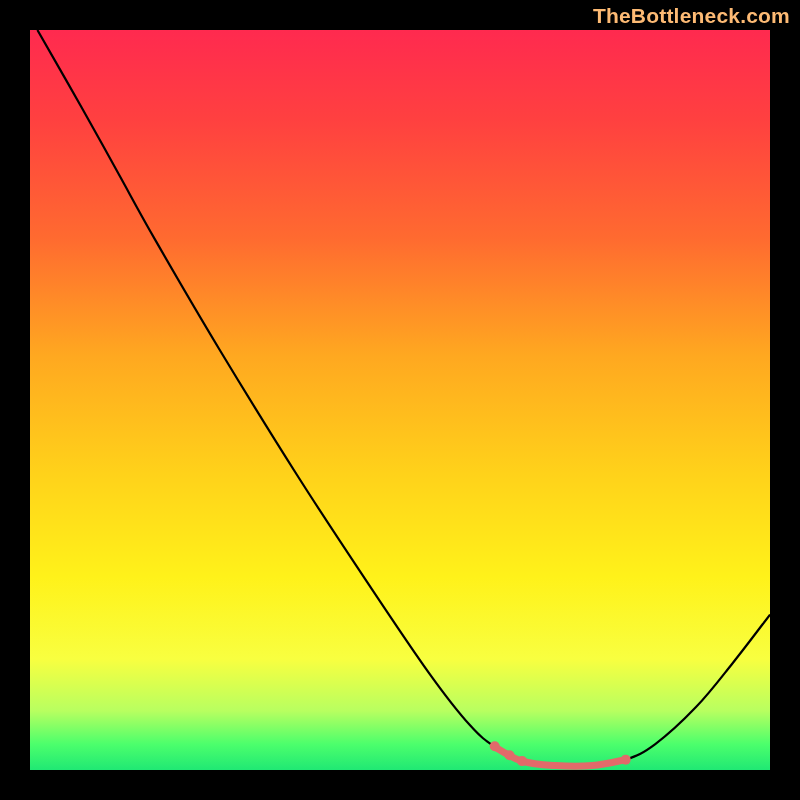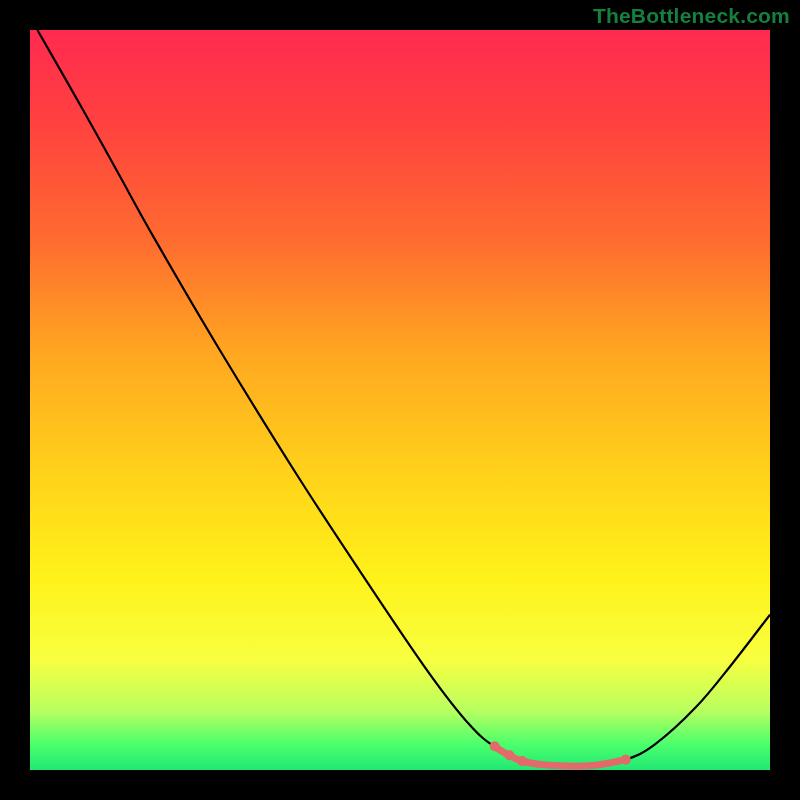--- a/index.html
+++ b/index.html
@@ -7,21 +7,21 @@
   .container {
     width: 800px;
     height: 800px;
     background: #000;
     position: relative;
   }
   .watermark {
     position: absolute;
     top: 4px;
     right: 10px;
-    color: #15803d;
+    color: #fdba74;
     font-family: Arial, Helvetica, sans-serif;
     font-size: 21px;
     font-weight: 600;
     letter-spacing: 0.2px;
     z-index: 20;
   }
   .plot {
     position: absolute;
     left: 30px;
     top: 30px;

